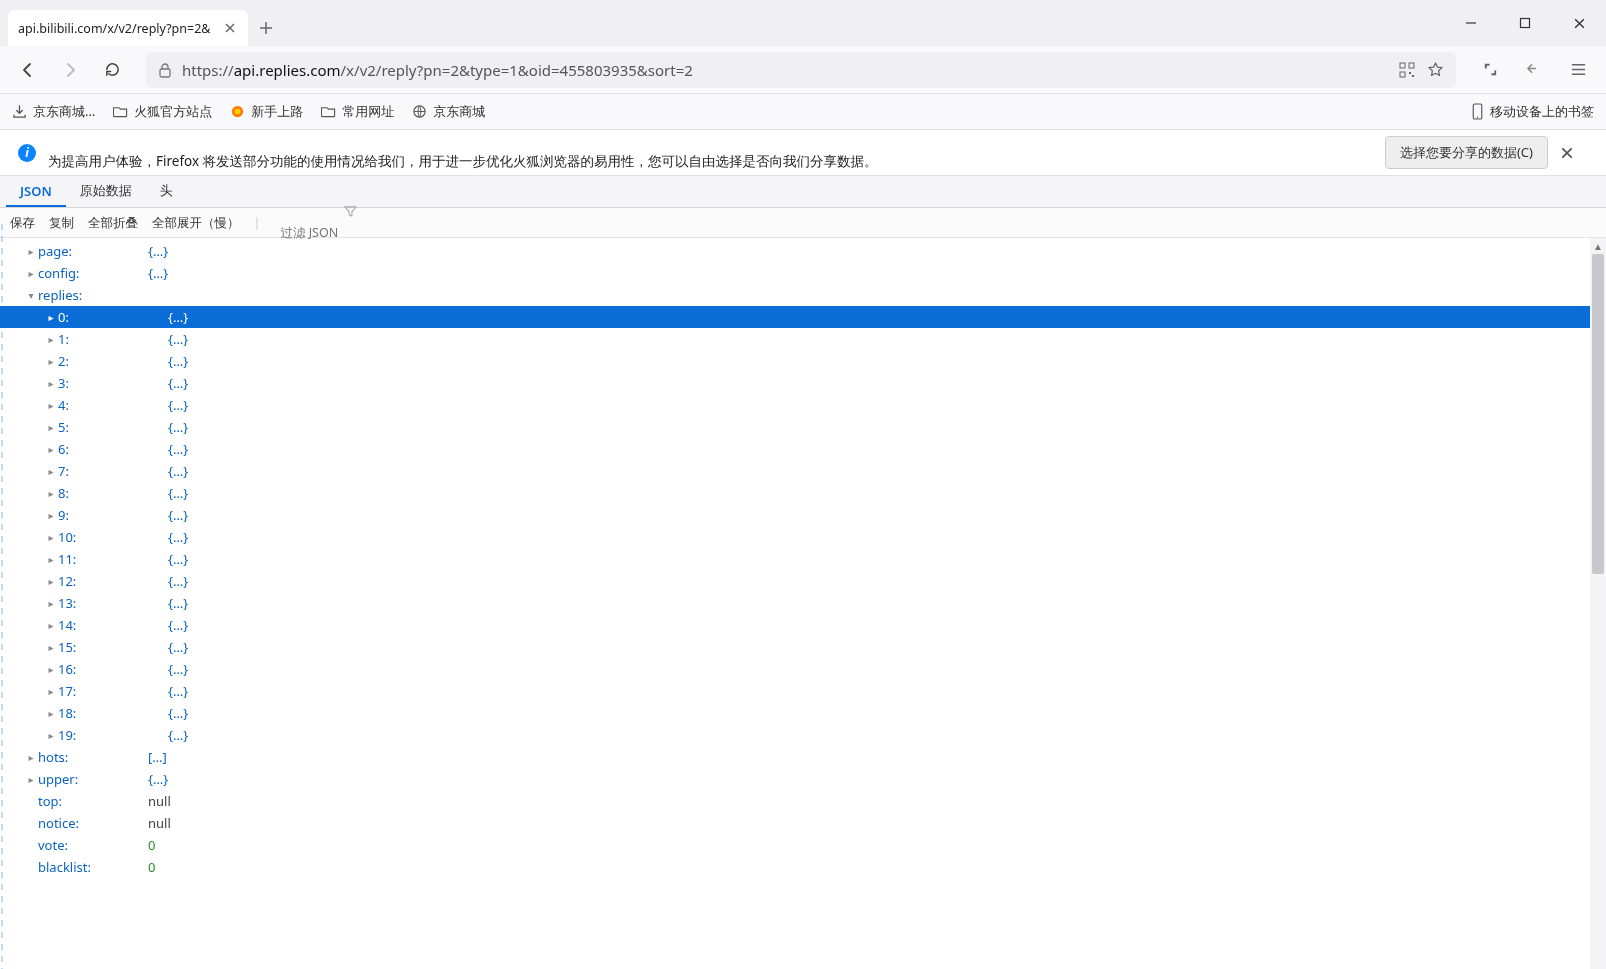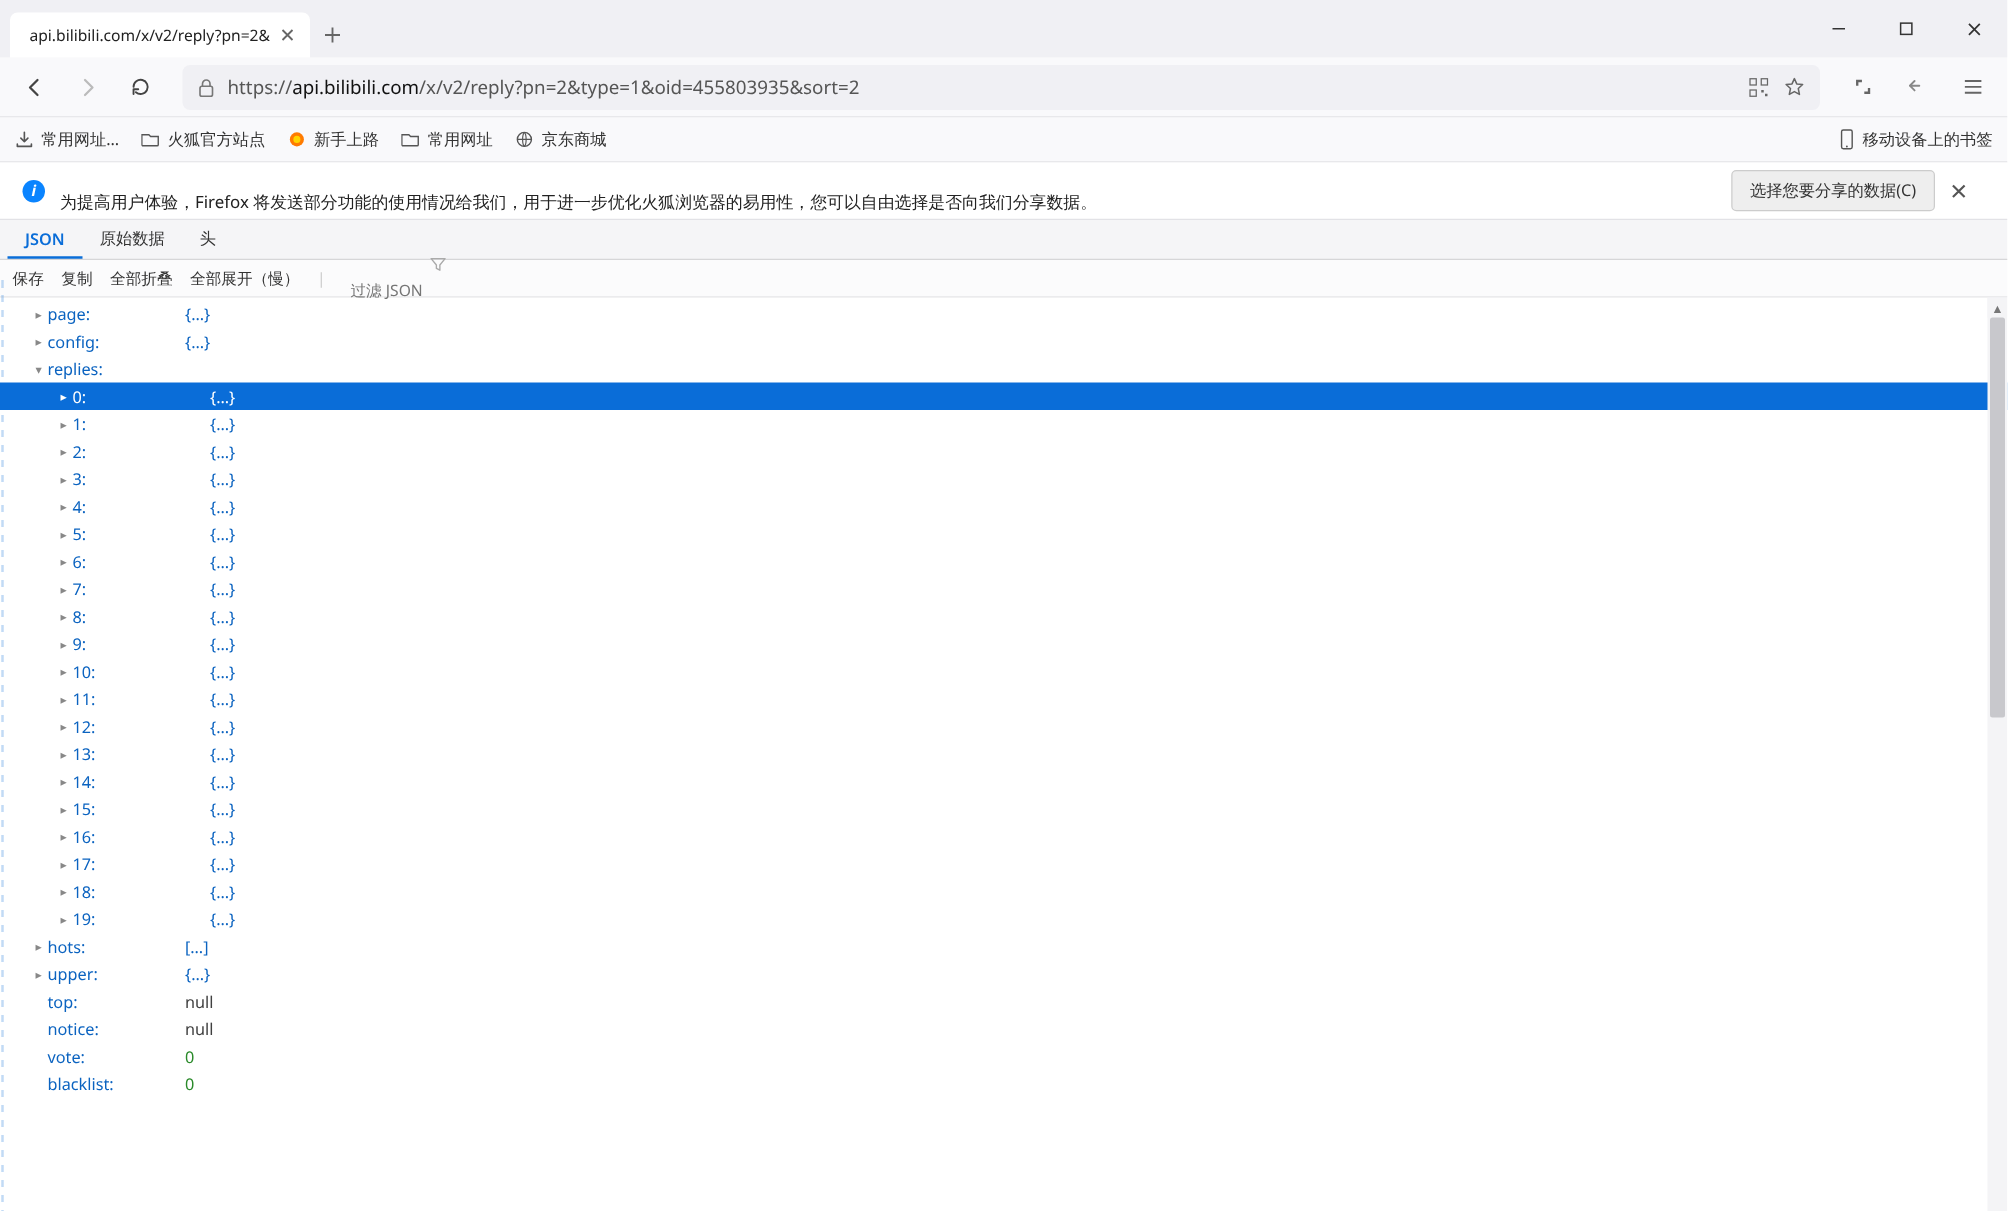--- a/index.html
+++ b/index.html
@@ -4,21 +4,21 @@
 <style>
 * { margin: 0; padding: 0; box-sizing: border-box; font-family: -apple-system, "Segoe UI", system-ui, sans-serif; }
 body { background: #fff; font-size: 13px; color: #333; overflow: hidden; }
 
 
 .window { width: 1606px; height: 969px; display: flex; flex-direction: column; background: #fff; }
 
 
 .tab-strip { height: 46px; background: #f0f0f4; display: flex; align-items: flex-end; padding: 6px 8px 0 8px; position: relative; }
 .tab { height: 36px; width: 240px; background: #fff; border-top-left-radius: 6px; border-top-right-radius: 6px; display: flex; align-items: center; padding: 0 10px; font-size: 12.5px; color: #222; position: relative; }
-.tab-title { flex: 1; white-space: nowrap; overflow: hidden; text-overflow: ellipsis; text-align: right; }
+.tab-title { flex: 1; white-space: nowrap; overflow: hidden; text-overflow: ellipsis; }
 .tab-close { width: 16px; height: 16px; margin-left: 6px; display: flex; align-items: center; justify-content: center; color: #666; cursor: pointer; }
 .new-tab { width: 36px; height: 36px; display: flex; align-items: center; justify-content: center; color: #666; cursor: pointer; font-size: 18px; }
 .window-controls { position: absolute; right: 0; top: 0; height: 46px; display: flex; }
 .win-btn { width: 54px; display: flex; align-items: center; justify-content: center; color: #333; cursor: pointer; }
 
 
 .nav-toolbar { height: 48px; display: flex; align-items: center; padding: 0 12px; gap: 10px; background: #f9f9fb; border-bottom: 1px solid #e2e2e6; }
 .nav-btn { width: 32px; height: 32px; display: flex; align-items: center; justify-content: center; color: #444; cursor: pointer; border-radius: 4px; }
 .nav-btn.disabled { color: #bbb; }
 .urlbar { flex: 1; height: 36px; background: #f0f0f4; border-radius: 6px; display: flex; align-items: center; padding: 0 12px; gap: 10px; margin: 0 8px; }
@@ -133,21 +133,21 @@
         </svg>
     </div>
     <div class="urlbar">
       <span class="lock">
         <svg width="14" height="16" viewBox="0 0 14 16">
             <rect x="2" y="7" width="10" height="8" rx="1.5" stroke="#777" stroke-width="1.3" fill="none"></rect>
             <path d="M4 7 V5a3 3 0 0 1 6 0v2" stroke="#777" stroke-width="1.3" fill="none"></path>
           </svg>
       </span>
       <span class="url-text">
-        <span>https://</span><span class="url-host">api.bilibili.com</span><span>/x/v2/reply?pn=2&amp;type=1&amp;oid=455803935&amp;sort=2</span>
+        <span>https://</span><span class="url-host">api.replies.com</span><span>/x/v2/reply?pn=2&amp;type=1&amp;oid=455803935&amp;sort=2</span>
       </span>
       <div class="urlbar-icons">
         <span>
             <svg width="16" height="16" viewBox="0 0 16 16">
               <rect x="1" y="1" width="5" height="5" stroke="#666" fill="none"></rect>
               <rect x="10" y="1" width="5" height="5" stroke="#666" fill="none"></rect>
               <rect x="1" y="10" width="5" height="5" stroke="#666" fill="none"></rect>
               <rect x="10" y="10" width="2" height="2" fill="#666"></rect>
               <rect x="13" y="13" width="2" height="2" fill="#666"></rect>
             </svg>
@@ -176,21 +176,21 @@
           </svg>
         </div>
     </div>
   </div>
 
   <div class="bookmarks-bar">
     <div class="bm-item">
       <svg width="15" height="15" viewBox="0 0 16 16">
           <path d="M8 2v8m0 0l-3-3m3 3l3-3M2 12v2h12v-2" stroke="#555" stroke-width="1.4" fill="none" stroke-linecap="round" stroke-linejoin="round"></path>
         </svg>
-      <span>常用网址…</span>
+      <span>京东商城…</span>
     </div>
     <div class="bm-item">
       <svg width="15" height="15" viewBox="0 0 16 16">
           <path d="M1.5 4h5l1.5 1.5h6.5v7a1 1 0 0 1-1 1h-12a1 1 0 0 1-1-1V4z" stroke="#555" stroke-width="1.2" fill="none"></path>
         </svg>
       <span>火狐官方站点</span>
     </div>
     <div class="bm-item">
       <svg width="15" height="15" viewBox="0 0 16 16">
           <circle cx="8" cy="8" r="6" fill="#ff7b00"></circle>

